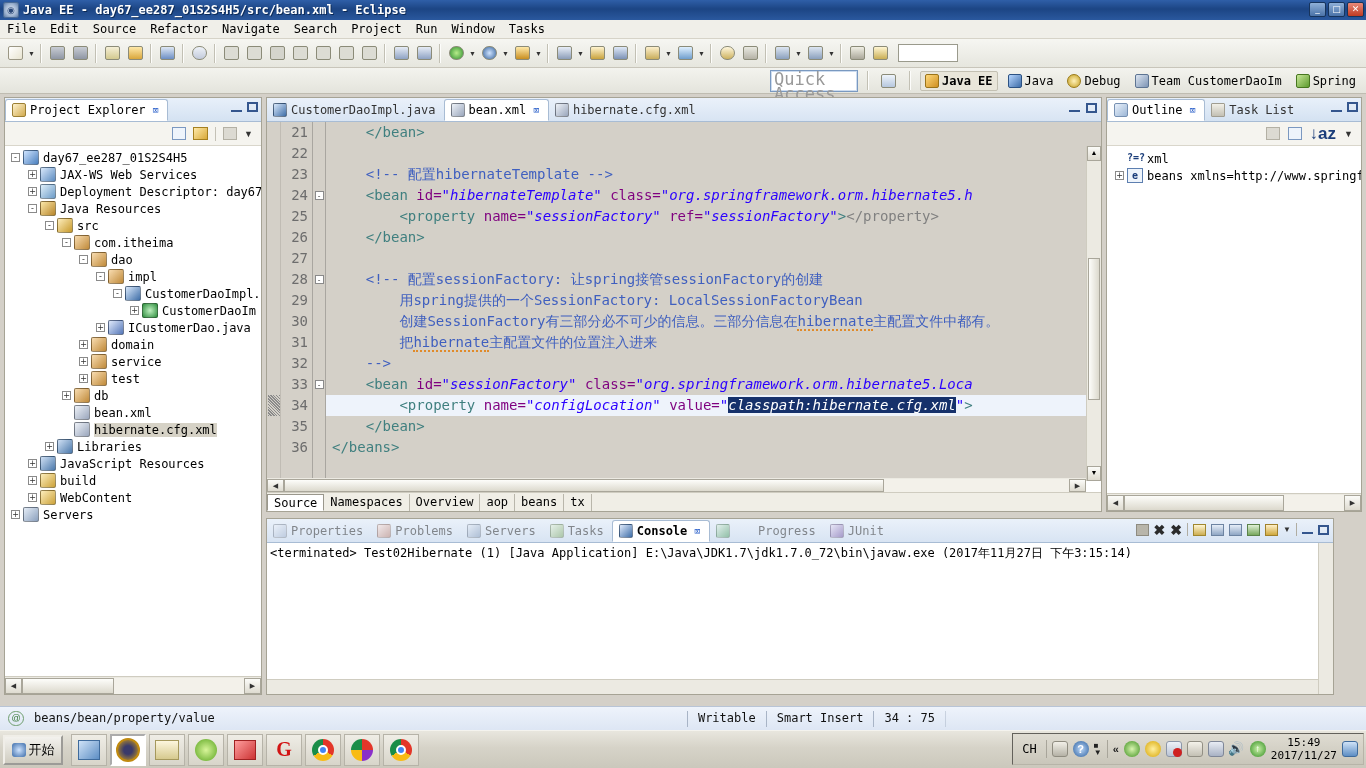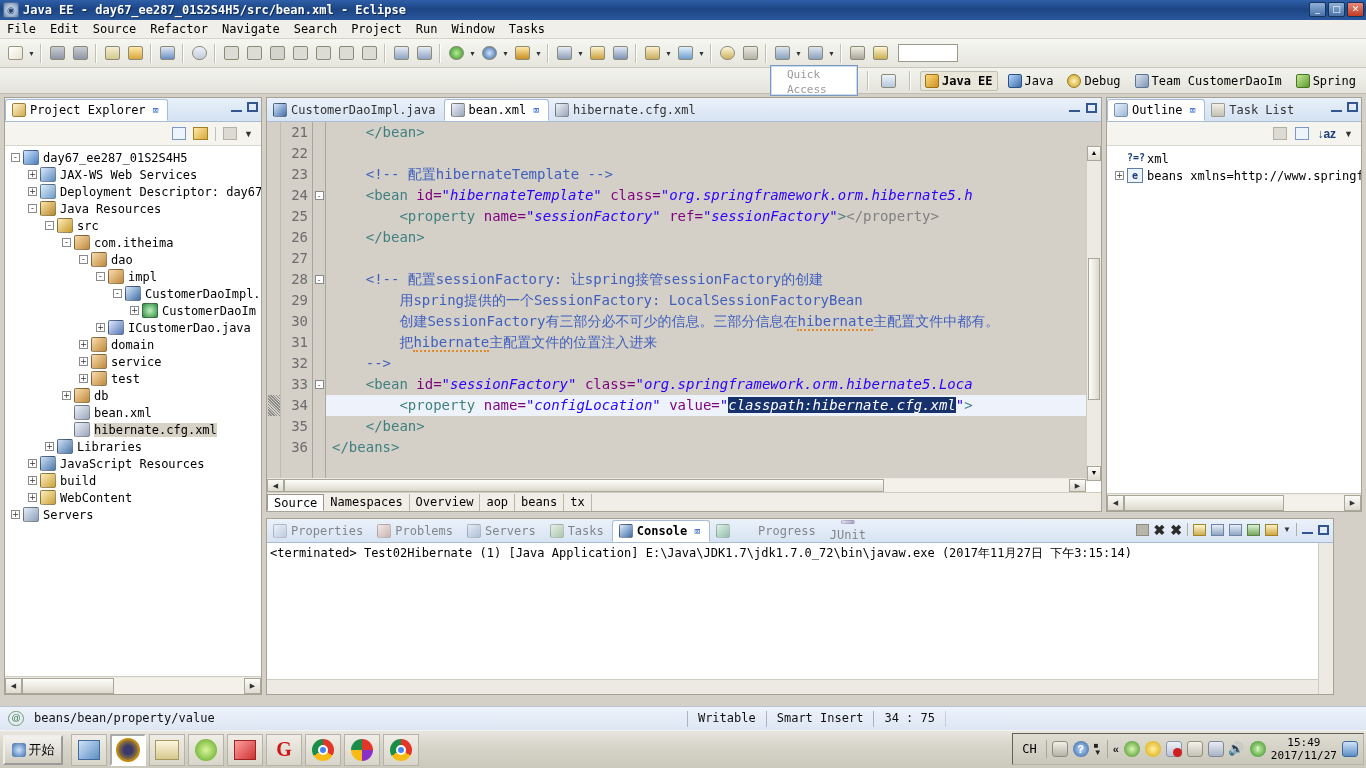--- a/index.html
+++ b/index.html
@@ -72,24 +72,24 @@
   }
 
   
   .perspbar {
     position: absolute; left: 0; top: 68px; width: 1366px; height: 26px;
     background: linear-gradient(to bottom, #f3f3ee 0%, #e4e4dc 100%);
     border-bottom: 1px solid #bfbcb1;
     display: flex; align-items: center; justify-content: flex-end; padding-right: 6px; gap: 6px;
   }
   .quick-access {
-    width: 88px; height: 31px; background: #fff;
+    width: 88px; height: 22px; background: #fff;
     border: 1px solid #7a99c0; box-shadow: inset 0 0 0 1px #cddcef;
-    font-family: "DejaVu Sans Mono", monospace; font-size: 11px; color: #999;
-    padding: 1px 16px; line-height: 15px;
+    font-family: "DejaVu Sans Mono", monospace; font-size: 17px; color: #999;
+    padding: 1px 3px; line-height: 15px;
   }
   .persp-item {
     display: flex; align-items: center; gap: 3px;
     font-family: "DejaVu Sans Mono", monospace; font-size: 12px; color: #000;
     padding: 2px 4px;
   }
   .persp-item.active { background: #e9e6da; border: 1px solid #c3c0b2; border-radius: 2px; font-weight: bold; }
   .pic { width: 14px; height: 14px; border-radius: 2px; }
 
   
@@ -677,21 +677,21 @@
       </div>
       <div class="panel-tools">
         <span class="ptool" style="display:inline-block;border-bottom:2px solid #34568e;width:11px;height:9px"></span>
         <span class="ptool" style="display:inline-block;border:2px solid #34568e;width:11px;height:10px"></span>
       </div>
     </div>
     <div class="panel-body">
       <div class="ol-toolbar">
         <span style="display:inline-block;width:14px;height:13px;background:#dcdad2;border:1px solid #b3b0a4"></span>
         <span style="display:inline-block;width:14px;height:13px;border:1px solid #7b98c0;background:#eef4fb"></span>
-        <span style="display:inline-block;font-size:12px;color:#1b3d7a;font-weight:bold">↓az</span>
+        <span style="display:inline-block;font-size:17px;color:#1b3d7a;font-weight:bold">↓az</span>
         <span style="font-size:9px;color:#333">▼</span>
       </div>
       <div class="ol-tree" id="outline-tree">
           <div class="trow" style="padding-left: 8px;">
             <span class="tnoexp"></span>
             <span class="ticon16" style="font-family: &quot;DejaVu Sans Mono&quot;, monospace; font-size: 10px; font-weight: bold; color: rgb(27, 61, 122); text-align: center; line-height: 14px;">?=?</span>
             <span class="tlabel">xml</span>
           </div>
           <div class="trow" style="padding-left: 8px;">
             <span class="texp">+</span>
@@ -729,21 +729,21 @@
         </div>
         <div class="ptab active">
           <span class="ticon" style="background: linear-gradient(135deg, rgb(223, 234, 251), rgb(63, 110, 168)); border: 1px solid rgba(0, 0, 0, 0.3); border-radius: 2px;"></span>
           <span style="font-weight: bold;">Console</span>
           <span class="xmark">⌧</span>
         </div>
         <div class="ptab" style="opacity: 0.55; gap: 28px;">
           <span class="ticon" style="background: linear-gradient(135deg, rgb(224, 242, 228), rgb(86, 160, 106)); border: 1px solid rgba(0, 0, 0, 0.3); border-radius: 2px;"></span>
           <span>Progress</span>
         </div>
-        <div class="ptab" style="opacity: 0.55; flex-direction: column;">
+        <div class="ptab" style="opacity: 0.55;">
           <span class="ticon" style="background: linear-gradient(135deg, rgb(232, 224, 245), rgb(122, 94, 168)); border: 1px solid rgba(0, 0, 0, 0.3); border-radius: 2px;"></span>
           <span>JUnit</span>
         </div>
         <div class="con-tools">
         <span style="display:inline-block;width:13px;height:12px;background:#b8b5aa;border:1px solid #8e8b80"></span>
         <span style="display:inline-block;font-size:14px;color:#2b2b2b;font-weight:bold;line-height:12px">✖</span>
         <span style="display:inline-block;font-size:14px;color:#2b2b2b;font-weight:bold;line-height:12px">✖</span>
         <span style="width:1px;height:13px;background:#b0ada2;display:inline-block"></span>
         <span style="display:inline-block;width:13px;height:12px;background:linear-gradient(to bottom,#fff6d4,#cdae52);border:1px solid #a0872f"></span>
         <span style="display:inline-block;width:13px;height:12px;background:linear-gradient(to bottom,#e6eef8,#8fa6c4);border:1px solid #6d84a2"></span>

